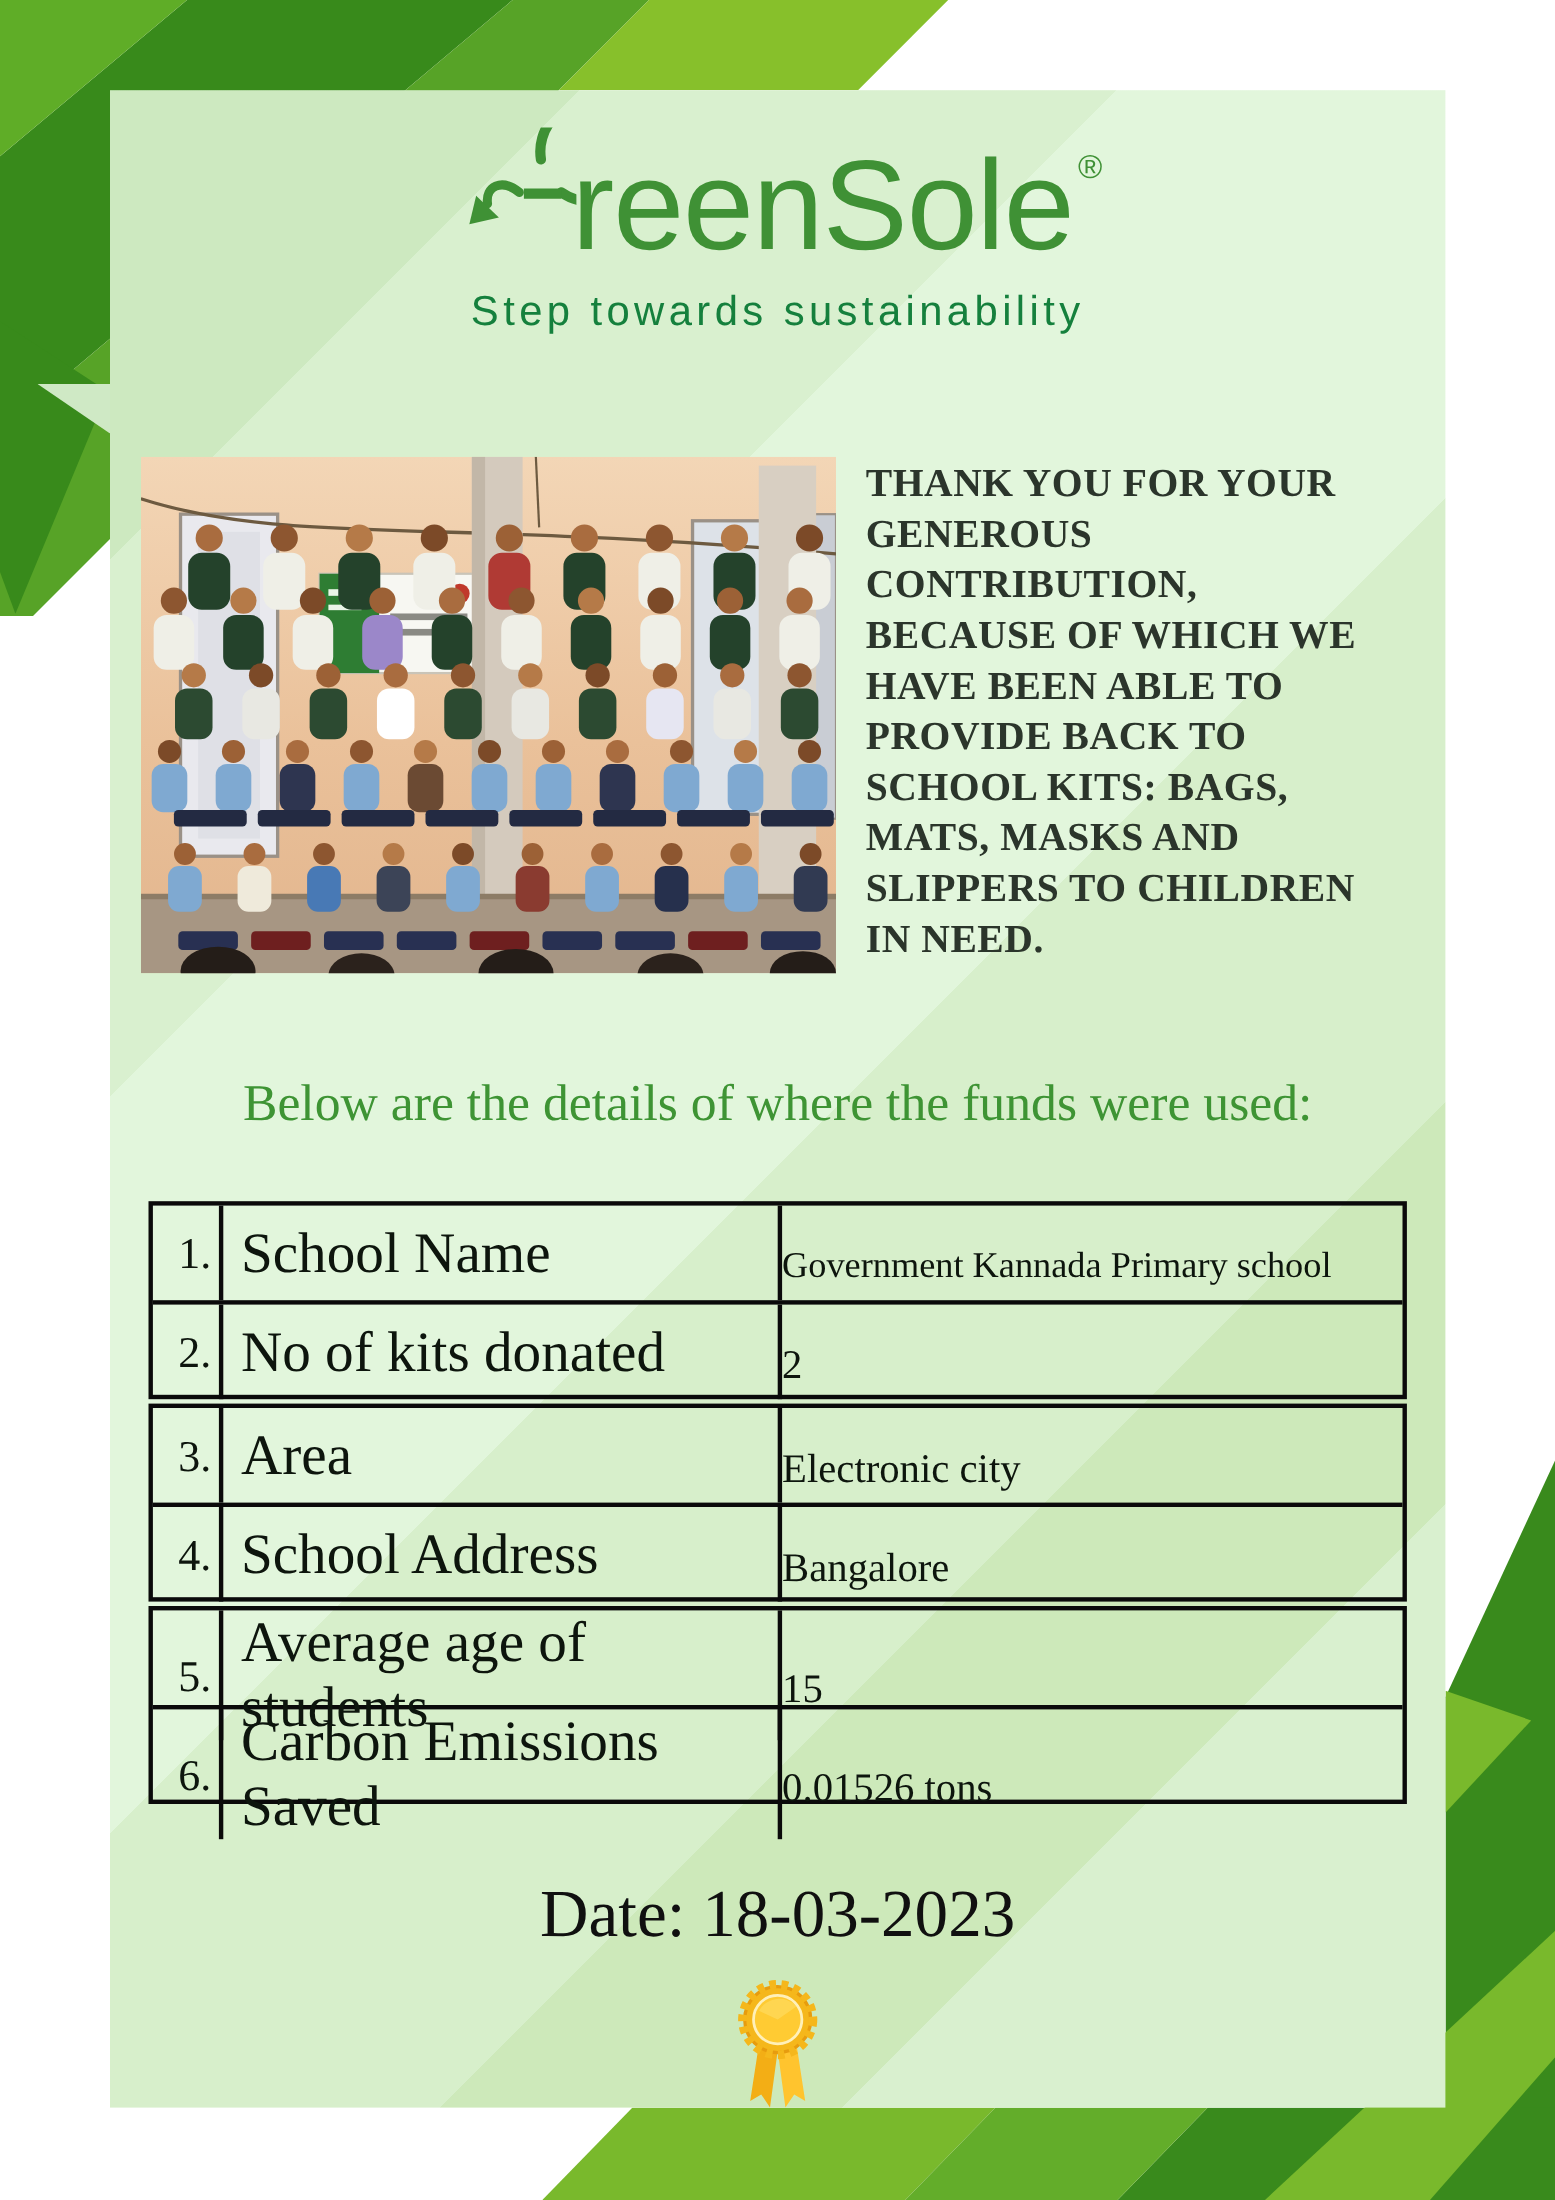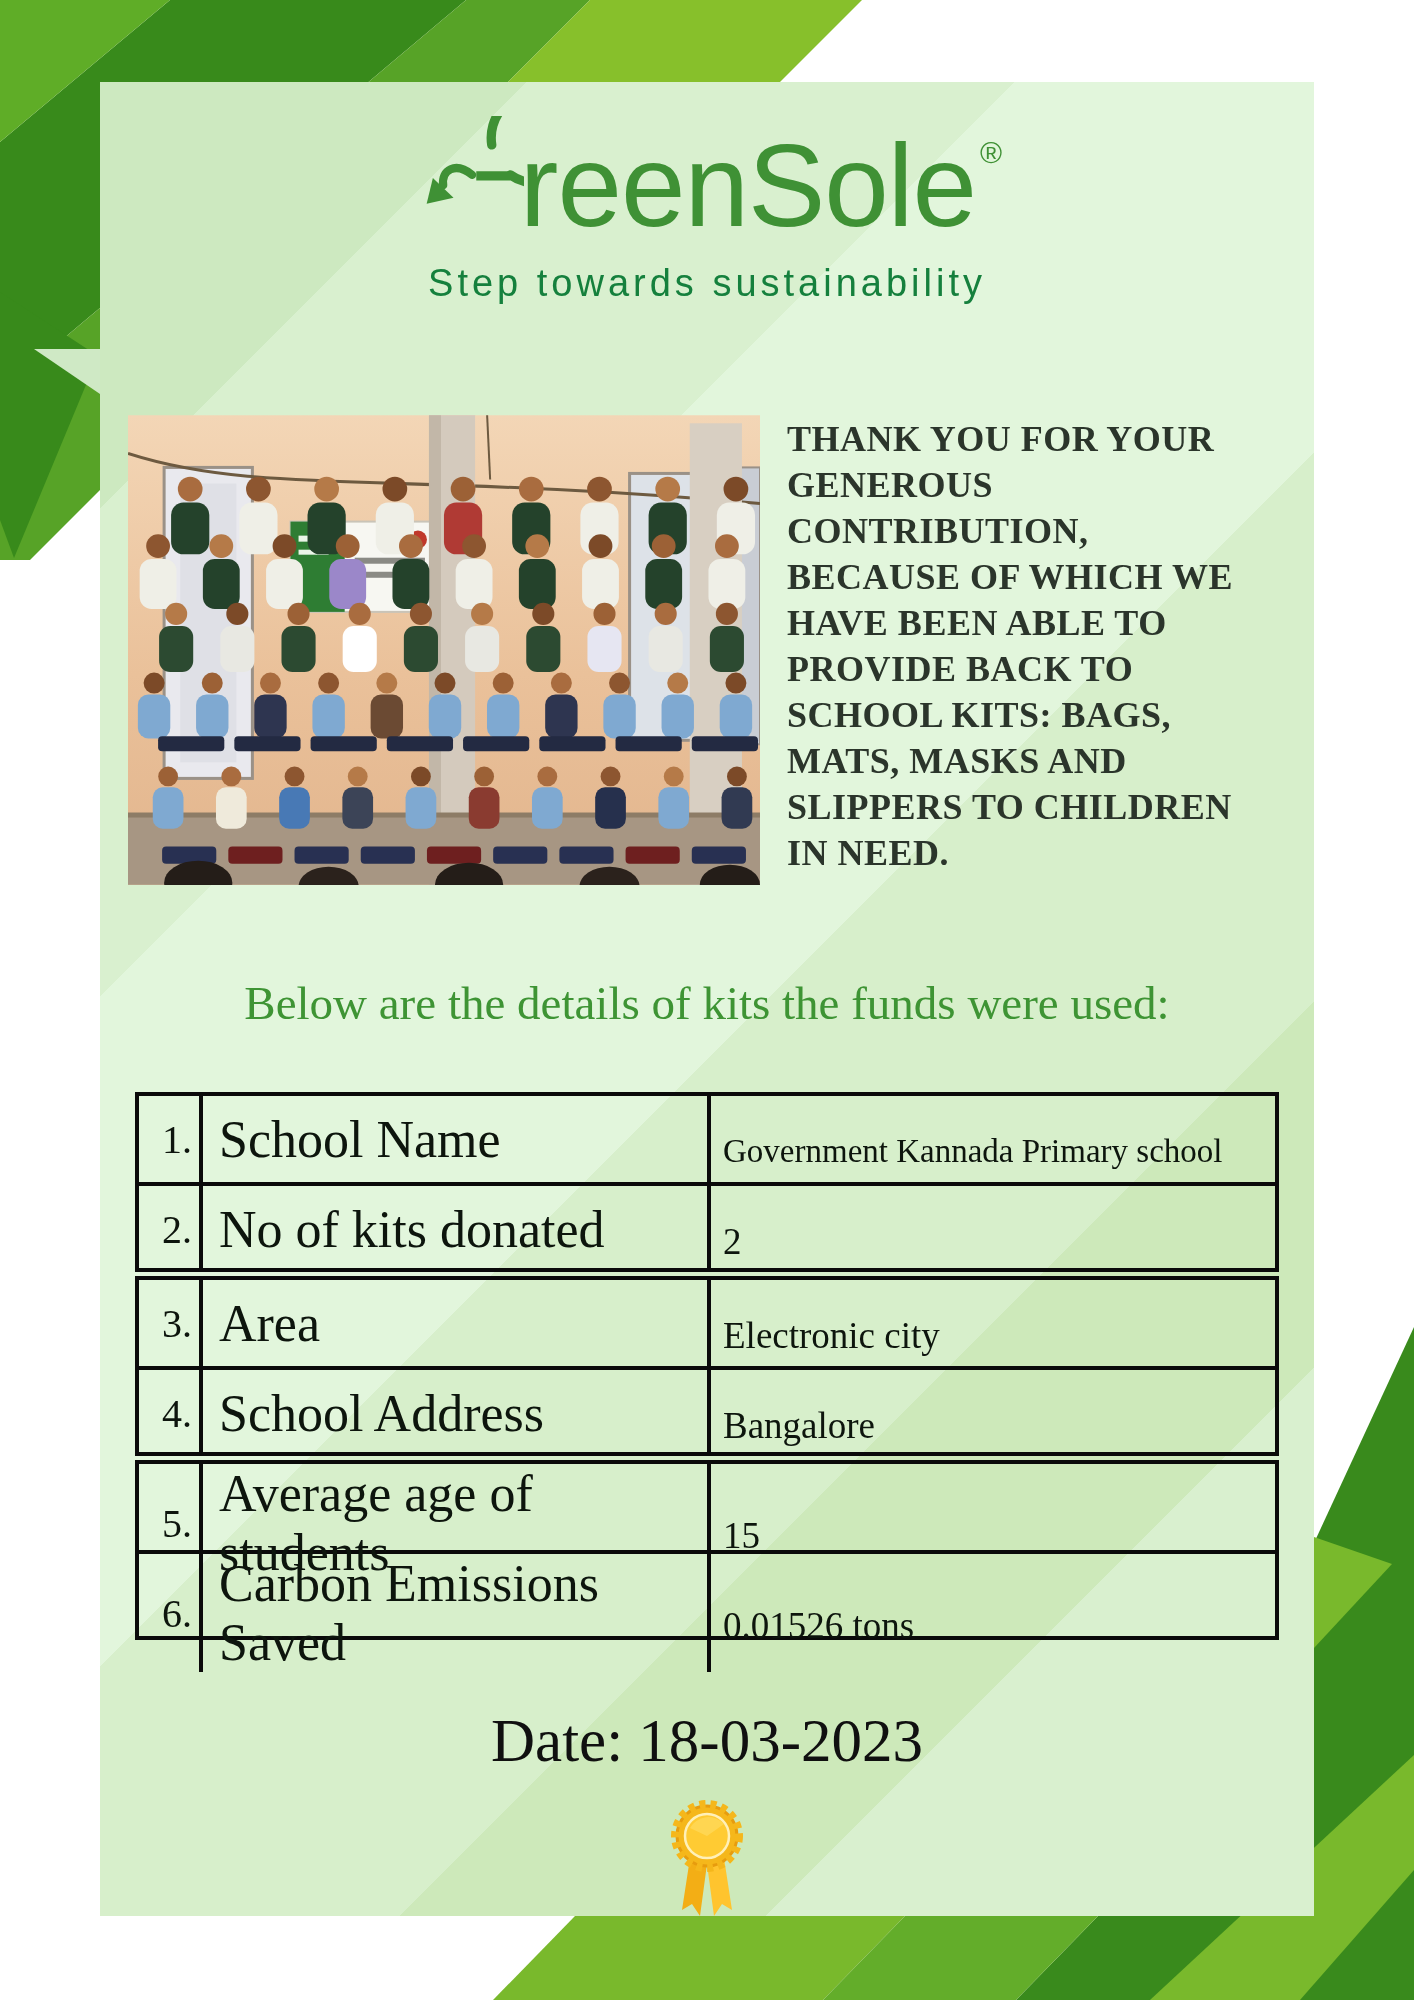--- a/index.html
+++ b/index.html
@@ -51,21 +51,21 @@
 
   
   .tbl-group{position:absolute;left:135px;width:1144px;height:180px;
     border:4px solid #0A0A0A;box-sizing:border-box;}
   .tbl-row{display:grid;grid-template-columns:64px 508px 1fr;height:86px;}
   .tbl-row + .tbl-row{border-top:4px solid #0A0A0A;}
   .cell{display:flex;align-items:center;box-sizing:border-box;
     font-family:"Liberation Serif",serif;color:#0D150D;}
   .cell-num{justify-content:flex-end;padding-right:7px;font-size:40px;border-right:4px solid #0A0A0A;}
   .cell-label{padding-left:16px;font-size:52px;border-right:4px solid #0A0A0A;}
-  .cell-value{padding-left:12px;font-size:37px;margin-top:25px;}
+  .cell-value{font-size:37px;margin-top:25px;}
   .cell-value.long{font-size:33px;}
 
   
   #date-line{position:absolute;left:100px;top:1706px;width:1214px;text-align:center;
     font-family:"Liberation Serif",serif;font-size:61px;color:#101010;}
   #badge{position:absolute;left:652px;top:1792px;width:110px;height:126px;}
 </style>
 </head>
 <body>
 
@@ -366,21 +366,21 @@
 GENEROUS
 CONTRIBUTION,
 BECAUSE OF WHICH WE
 HAVE BEEN ABLE TO
 PROVIDE BACK TO
 SCHOOL KITS: BAGS,
 MATS, MASKS AND
 SLIPPERS TO CHILDREN
 IN NEED.</div>
 
-  <div id="details-heading">Below are the details of kits the funds were used:</div>
+  <div id="details-heading">Below are the details of where the funds were used:</div>
 
   <div class="tbl-group" style="top:1092px">
     <div class="tbl-row">
       <div class="cell cell-num">1.</div>
       <div class="cell cell-label">School Name</div>
       <div class="cell cell-value long">Government Kannada Primary school</div>
     </div>
     <div class="tbl-row">
       <div class="cell cell-num">2.</div>
       <div class="cell cell-label">No of kits donated</div>

